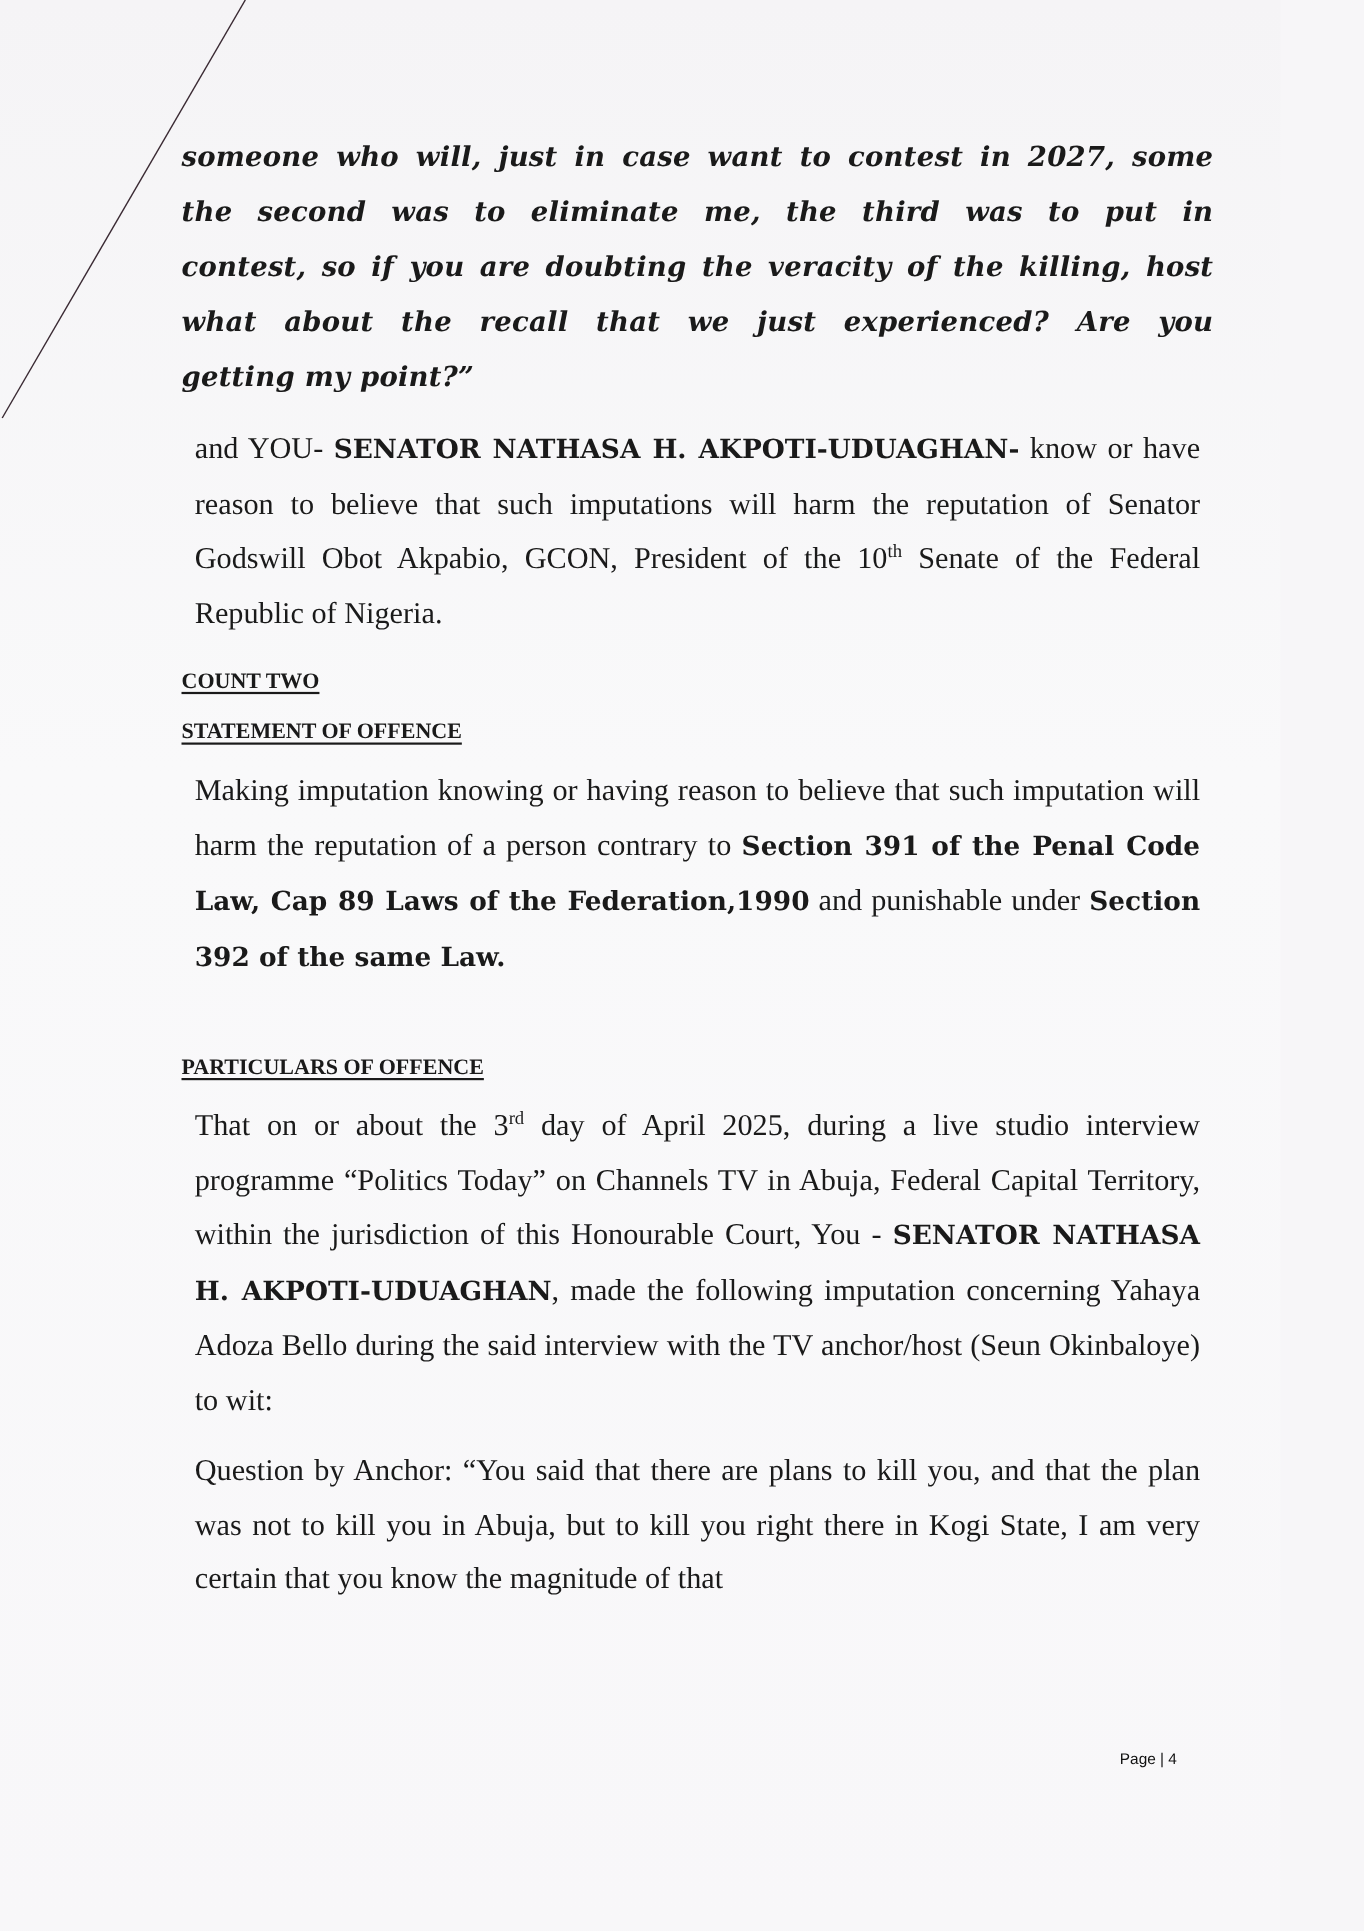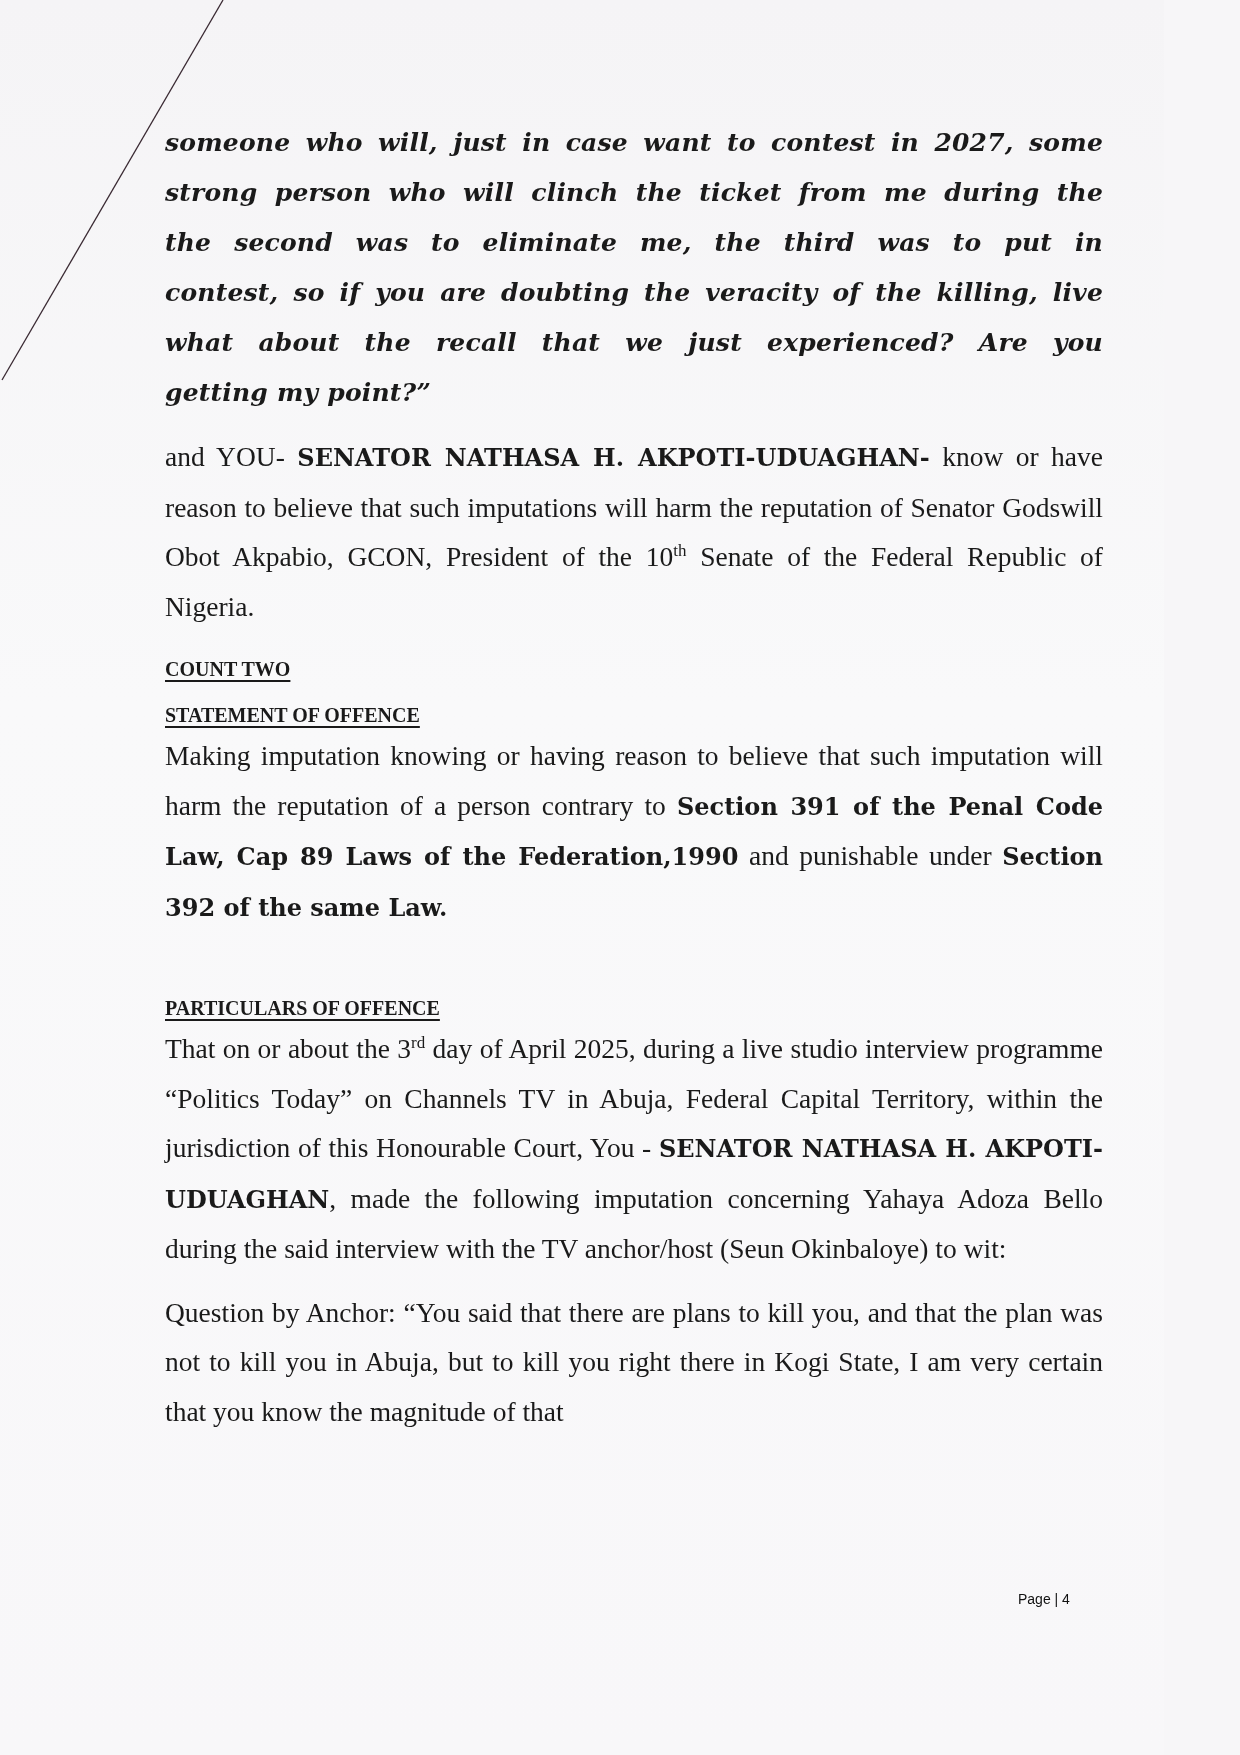--- a/index.html
+++ b/index.html
@@ -23,21 +23,21 @@
     font-style: italic; font-weight: bold;
     font-size: 25px; line-height: 50px;
     text-align: justify; text-align-last: left;
     letter-spacing: 0.2px;
     margin: 0;
   }
   .para {
     font-family: "Liberation Serif", serif;
     font-size: 27.5px; line-height: 49.5px;
     text-align: justify; text-align-last: left;
-    margin: 0;
+    margin: 12px;
   }
   .para b { font-family: "DejaVu Serif", serif; font-weight: bold; font-size: 24px; }
   .para sup { font-size: 17px; vertical-align: 10px; line-height: 0; }
   .heading {
     font-family: "Liberation Serif", serif;
     font-weight: bold; font-size: 20px;
     text-decoration: underline; text-underline-offset: 4px;
     margin: 0; line-height: 32px;
   }
   .page-number {
@@ -52,23 +52,22 @@
 <div class="page">
 
   <svg class="fold-line" viewBox="0 0 240 400">
     <line x1="223" y1="0" x2="2" y2="380" stroke="#3a2a33" stroke-width="1.3"></line>
   </svg>
 
   <div class="content">
 
     <div class="quote">
       <div style="text-align:justify;text-align-last:justify;">someone who will, just in case want to contest in 2027, some</div>
-      <div style="text-align:justify;text-align-last:justify;">strong person who will clinch the ticket from me during the</div>
       <div style="text-align:justify;text-align-last:justify;">the second was to eliminate me, the third was to put in</div>
-      <div style="text-align:justify;text-align-last:justify;">contest, so if you are doubting the veracity of the killing, live</div>
+      <div style="text-align:justify;text-align-last:justify;">contest, so if you are doubting the veracity of the killing, host</div>
       <div style="text-align:justify;text-align-last:justify;">what about the recall that we just experienced? Are you</div>
       <div>getting my point?”</div>
     </div>
 
     <p class="para" style="margin-top:14px;">
       <span>and YOU- </span><b>SENATOR NATHASA H. AKPOTI-UDUAGHAN-</b><span> know or have reason to believe that such imputations will harm the reputation of Senator Godswill Obot Akpabio, GCON, President of the 10</span><sup>th</sup><span> Senate of the Federal Republic of Nigeria.</span>
     </p>
 
     <p class="heading" style="margin-top:22px;">COUNT TWO</p>
 

